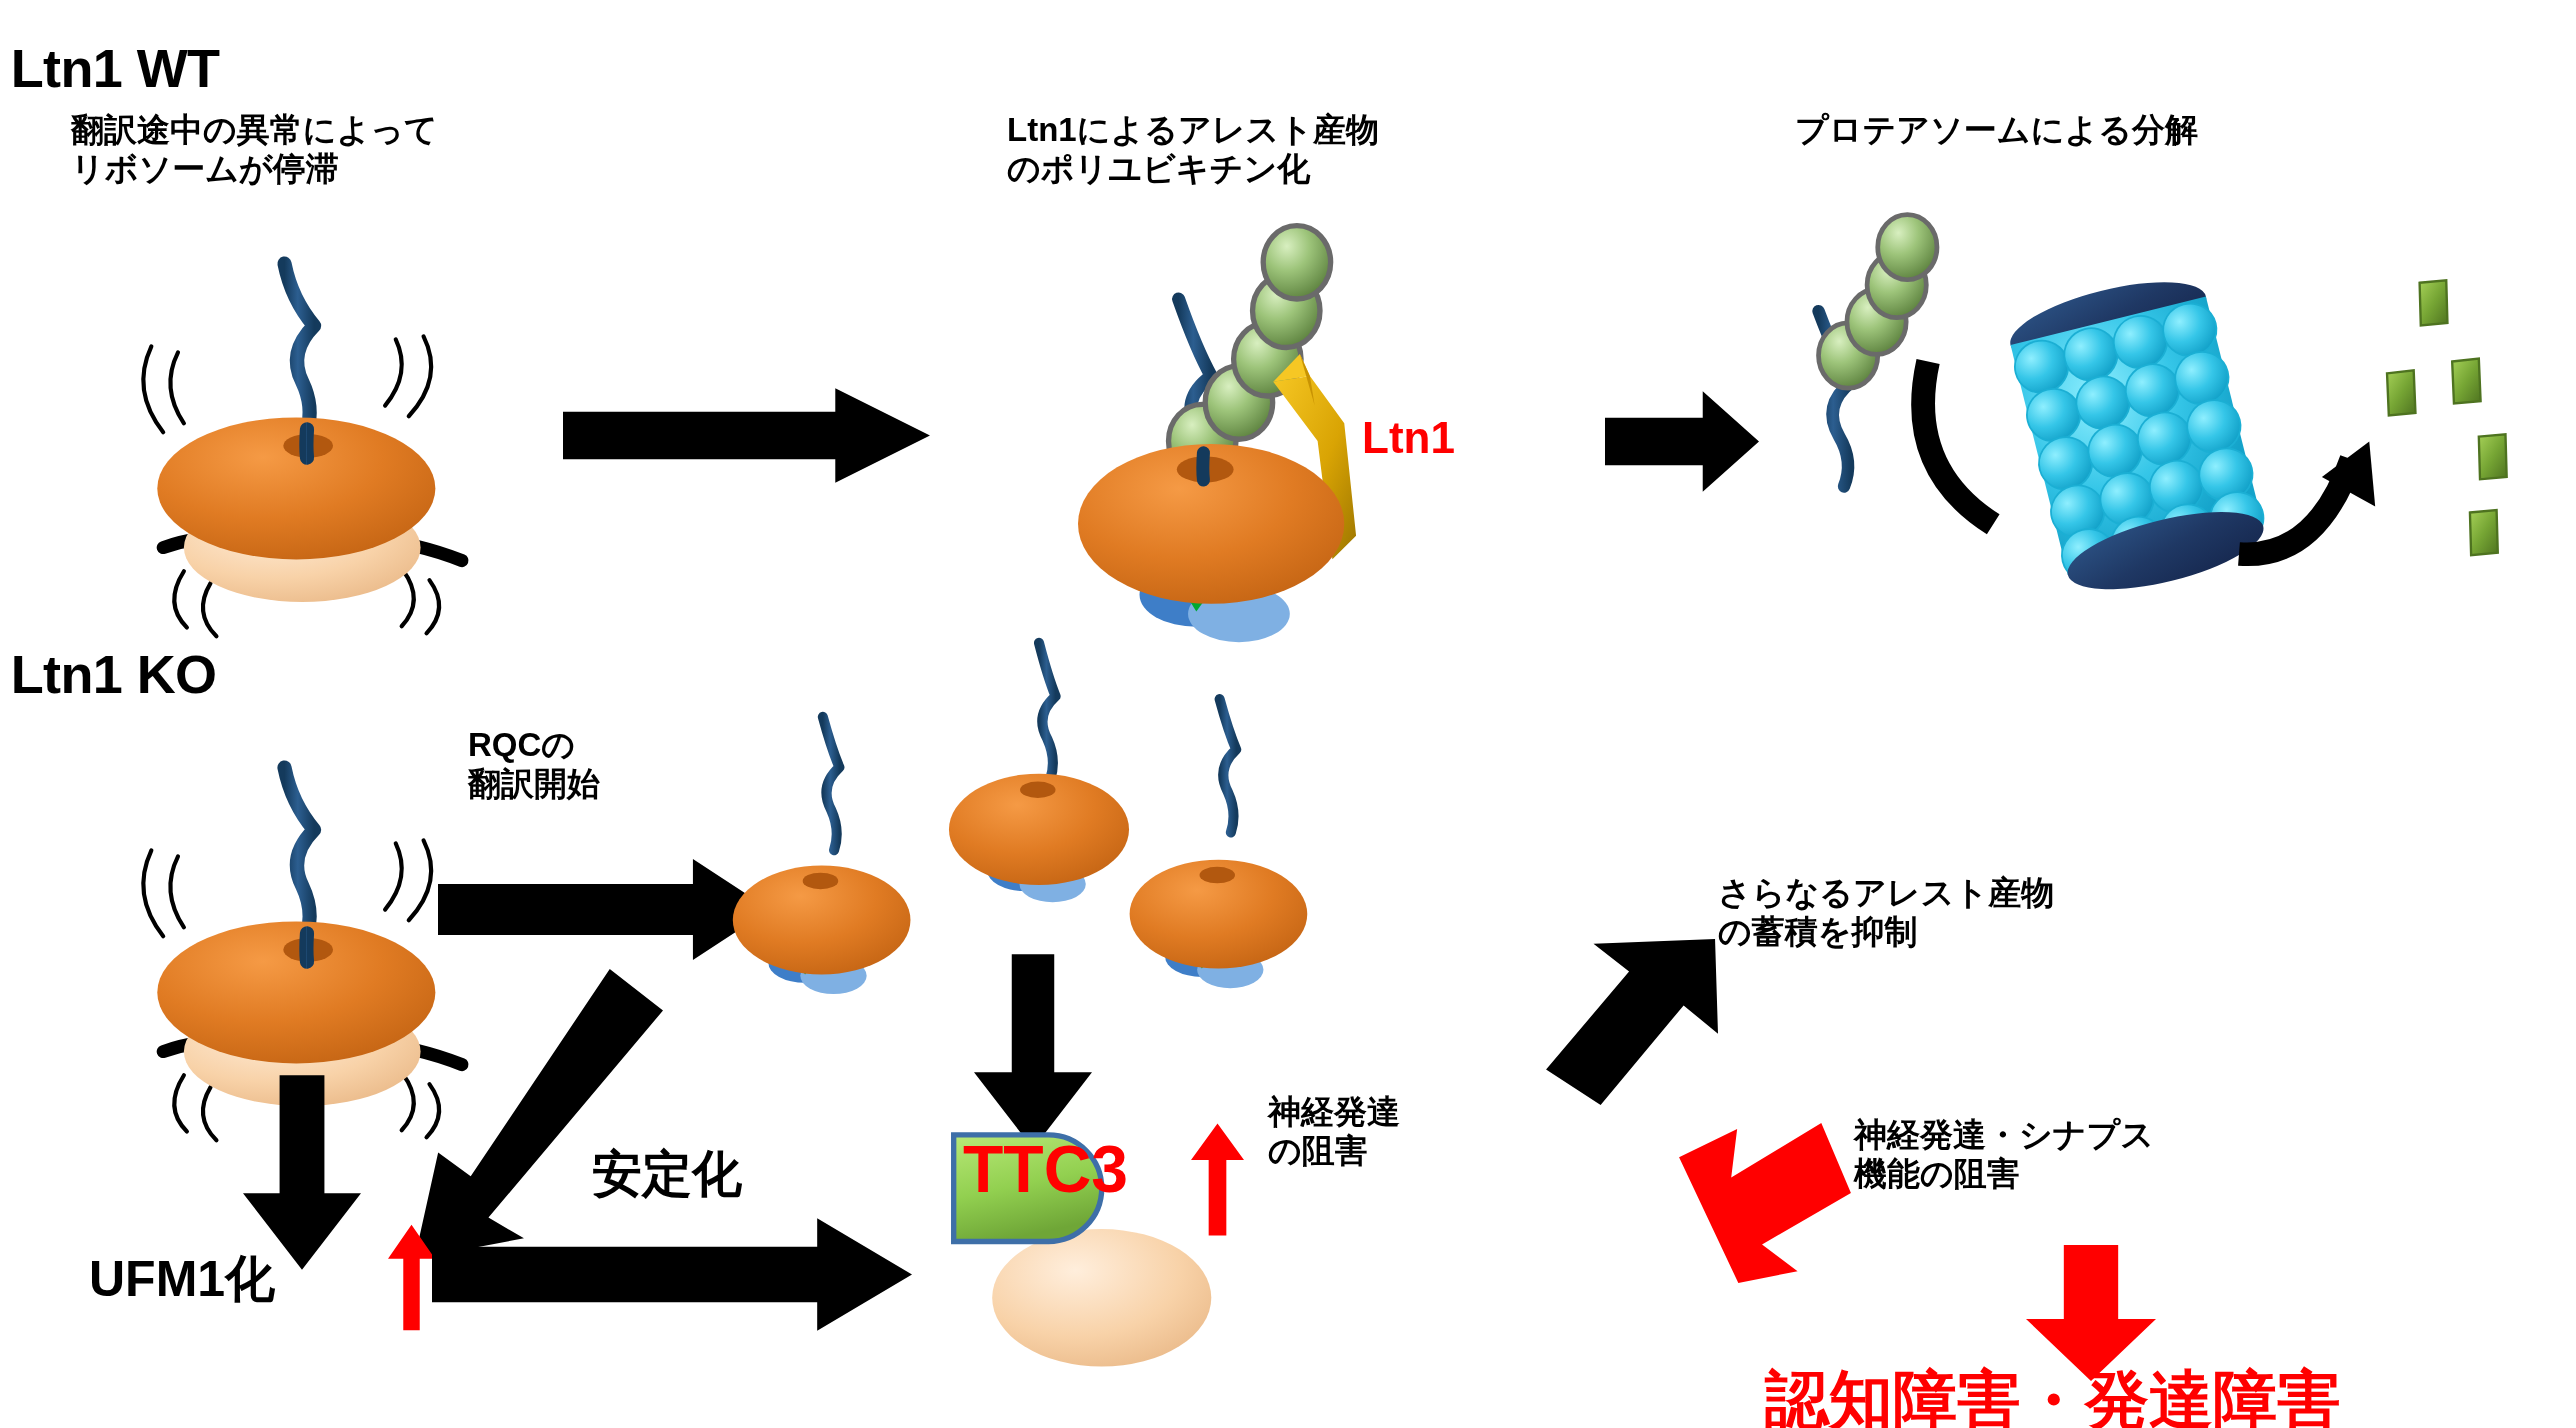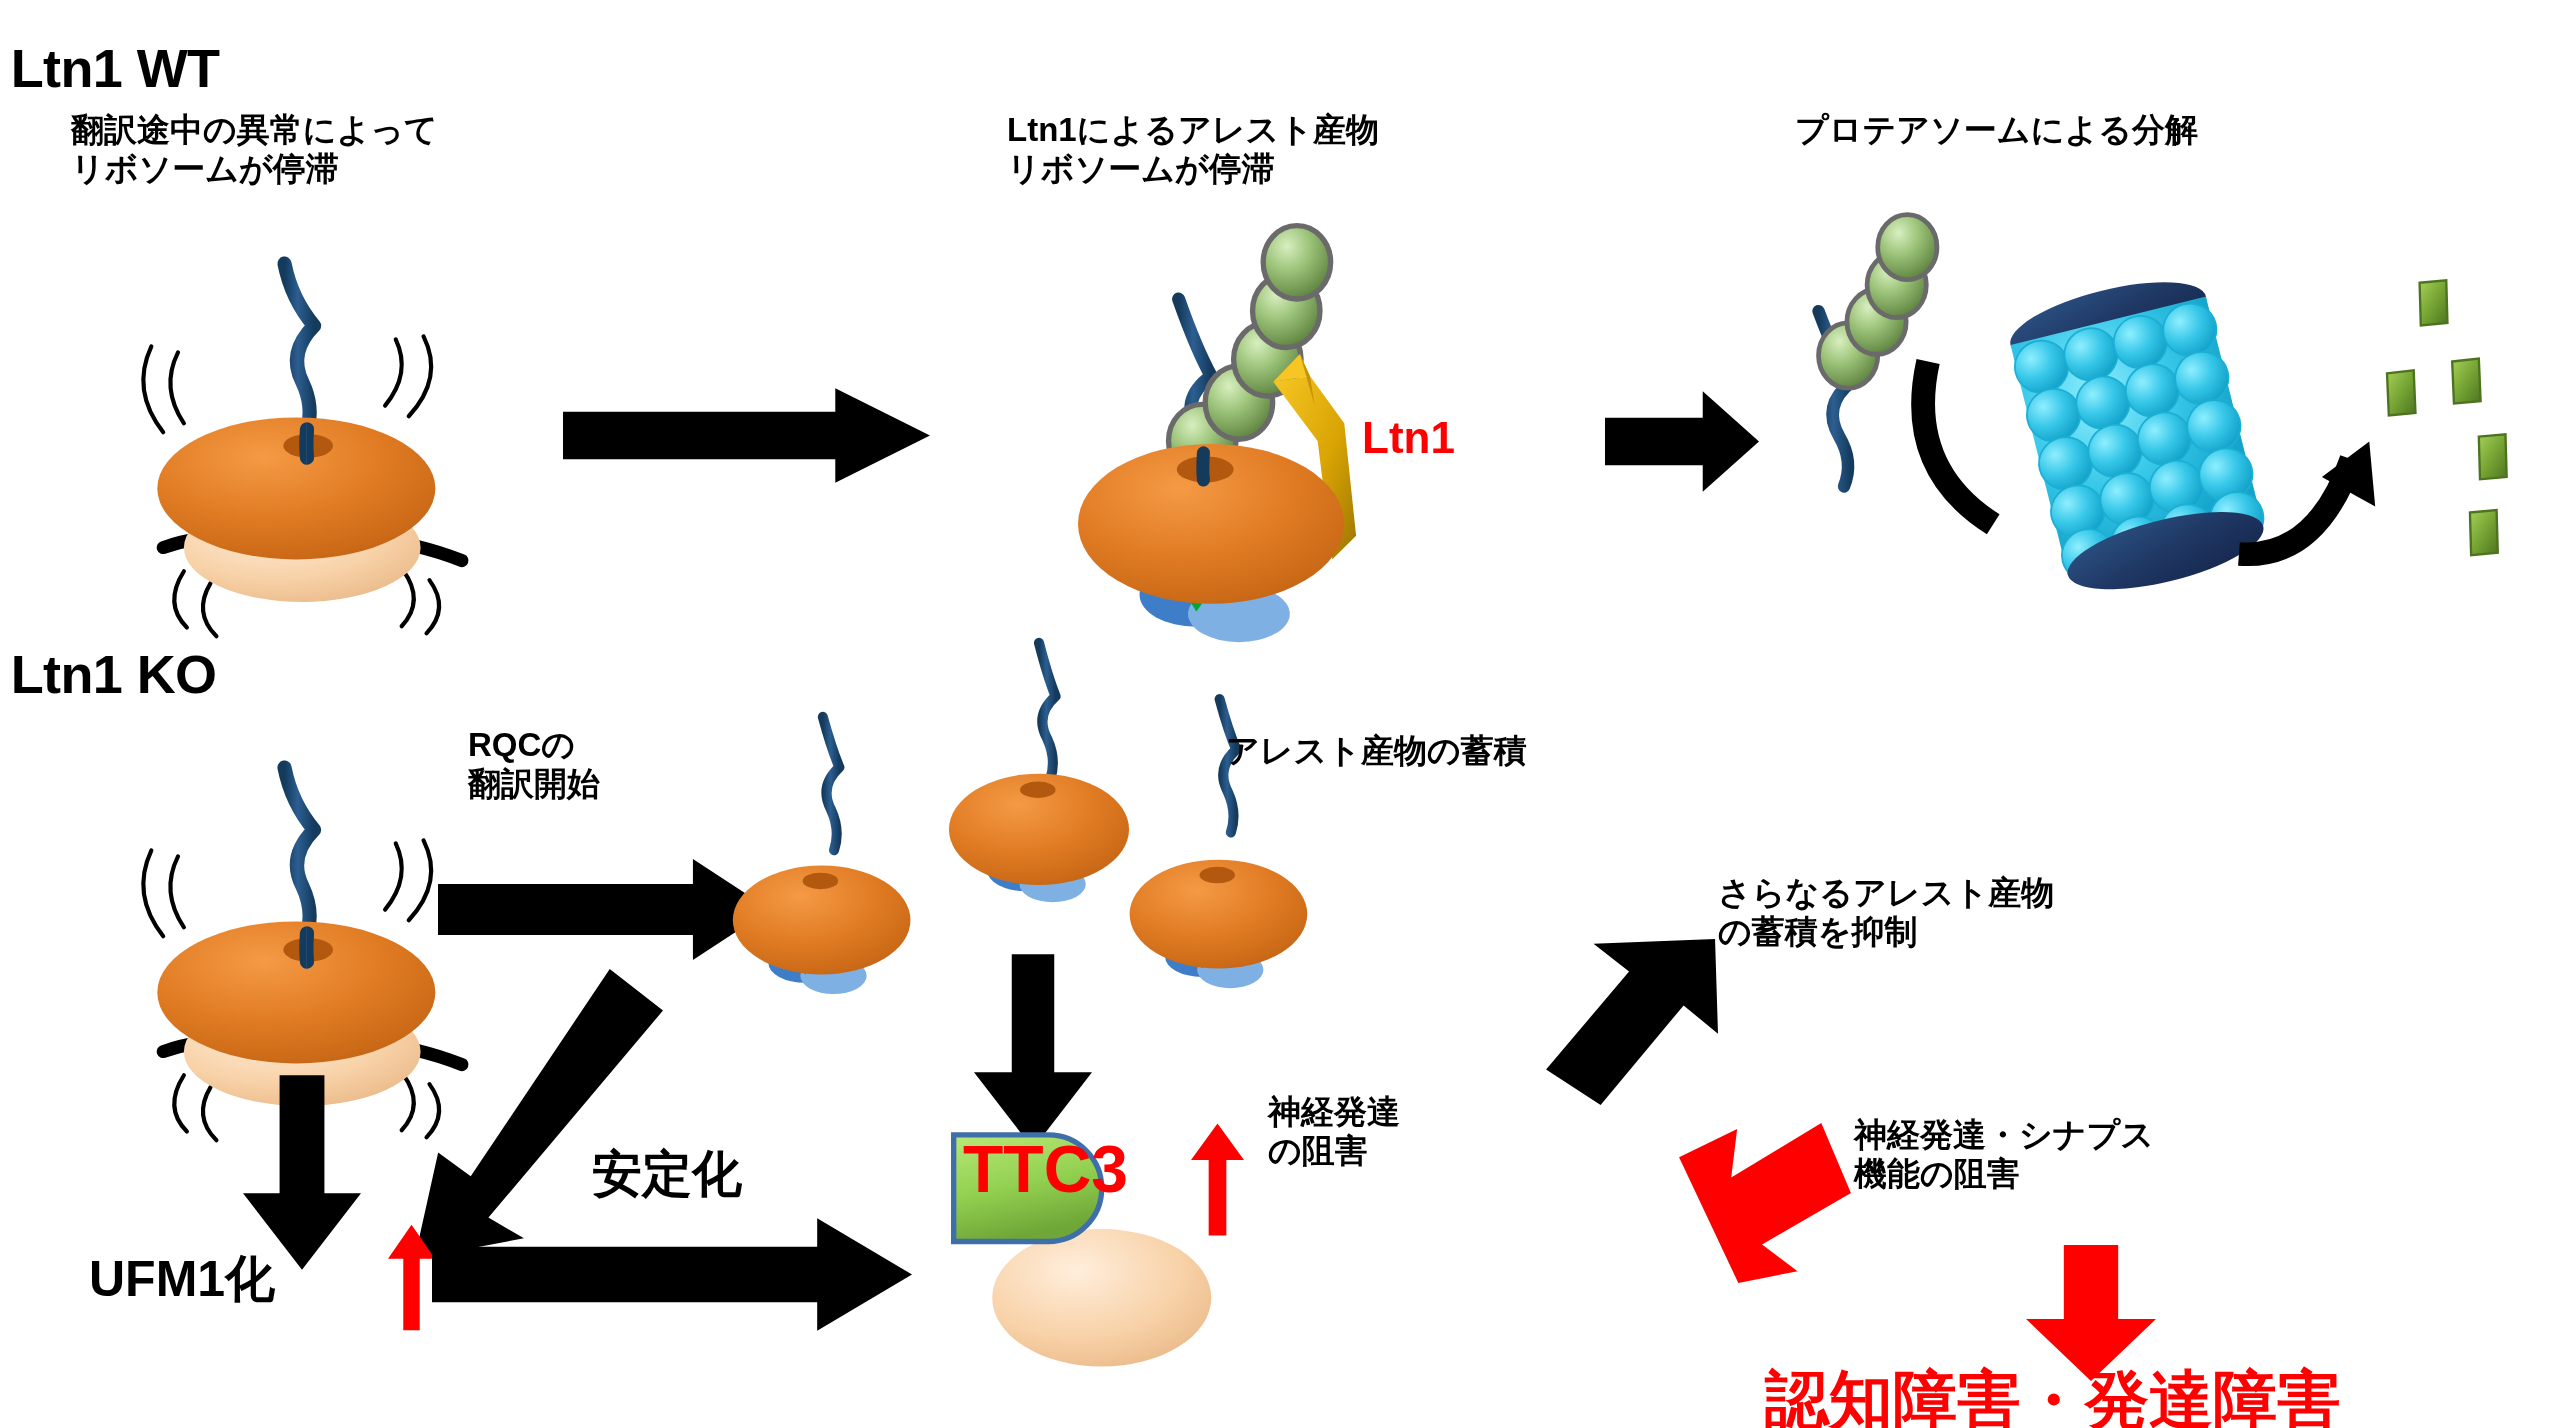--- a/index.html
+++ b/index.html
@@ -24,21 +24,21 @@
 <div id="stage">
 
   <div class="txt rowlabel" style="left:10.7px;top:3.6px;">Ltn1 WT</div>
 
   <div class="txt rowlabel" style="left:10.7px;top:610px;">Ltn1 KO</div>
 
   <div class="txt cap" style="left:71px;top:78px;text-align:left;">翻訳途中の異常によって
 リボソームが停滞</div>
 
   <div class="txt cap" style="left:1007px;top:78px;text-align:left;">Ltn1によるアレスト産物
-リボソームが停滞</div>
+のポリユビキチン化</div>
 
   <div class="txt cap" style="left:1795px;top:78px;text-align:left;">プロテアソームによる分解</div>
 
   <svg class="svgabs" style="left:107px;top:195px;" width="426" height="367" viewBox="0 0 720 620">
     <defs>
       <radialGradient id="lsuG" cx="38%" cy="28%" r="78%">
         <stop offset="0%" stop-color="#F59A45"></stop>
         <stop offset="55%" stop-color="#E07B23"></stop>
         <stop offset="100%" stop-color="#C56514"></stop>
       </radialGradient>
@@ -253,21 +253,20 @@
       <g>
           <ellipse cx="790" cy="420" rx="62" ry="34" fill="#3E7EC8"></ellipse>
          <ellipse cx="838" cy="442" rx="56" ry="31" fill="#7FB0E3"></ellipse>
          <path d="M770 408 L814 408 L790 440 Z" fill="#00A933"></path>
         </g>
       <ellipse cx="818" cy="348" rx="150" ry="92" fill="url(#lsuG)"></ellipse>
       <ellipse cx="816" cy="282" rx="30" ry="14" fill="#B2580F"></ellipse>
     </g>
   </svg>
 
-  <div class="txt cap" style="left:1226px;top:699px;">アレスト産物の蓄積</div>
 
   <svg class="svgabs" style="left:379px;top:936px;" width="284" height="296" viewBox="0 0 480 500">
     <polygon points="390,0 480,70 185,420 245,455 60,490 100,310 155,350" fill="#000000"></polygon>
   </svg>
 
   <svg class="svgabs" style="left:243px;top:1042px;" width="118" height="195" viewBox="0 0 200 330">
     <polygon points="62,0 138,0 138,200 200,200 100,330 0,200 62,200" fill="#000000"></polygon>
   </svg>
 
   <div class="txt cap2" style="left:89px;top:1217px;">UFM1化</div>

